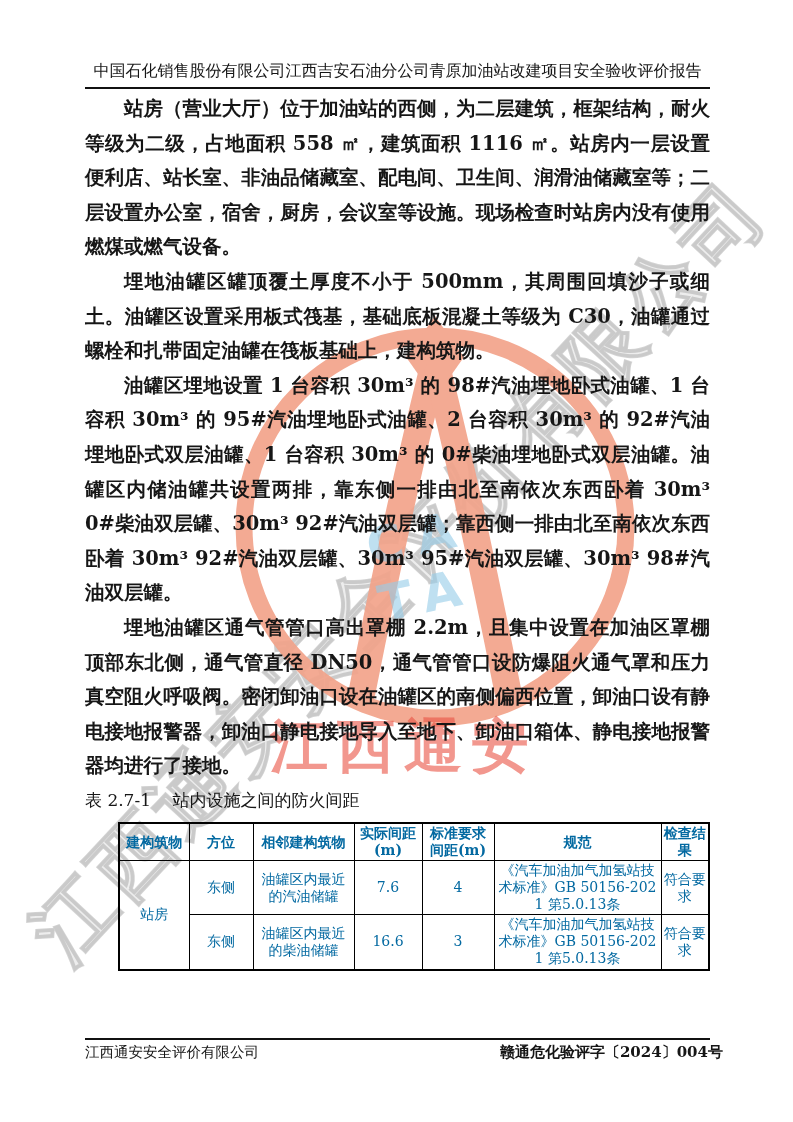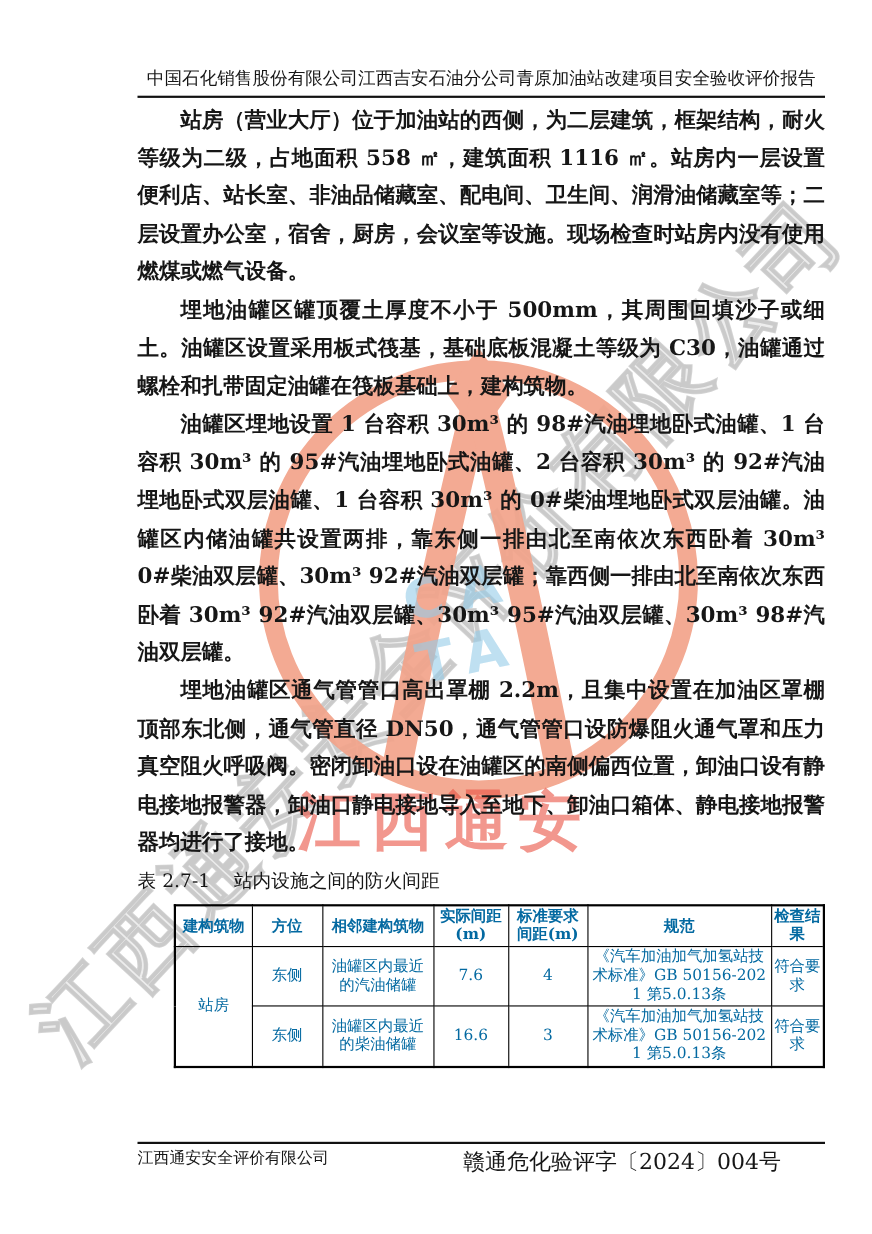--- a/index.html
+++ b/index.html
@@ -25,21 +25,21 @@
     font-size:50px;line-height:58px;letter-spacing:14px;
     color:rgba(148,203,231,0.60);
   }
   .wm-red-text{
     left:270px;top:708px;
     font-family:"DejaVu Sans",sans-serif;font-weight:bold;
     font-size:58px;letter-spacing:9px;white-space:nowrap;
     color:rgba(233,82,66,0.60);
   }
   
-  .content{position:absolute;inset:0;z-index:2;margin-left:40px;}
+  .content{position:absolute;inset:0;z-index:2;}
   .doc-header{
     position:absolute;top:61px;left:85px;width:625px;
     text-align:center;font-size:16px;white-space:nowrap;
   }
   .header-rule{
     position:absolute;top:87px;left:85px;width:625px;height:0;
     border-top:2px solid #111;
   }
   .body-text{
     position:absolute;top:92px;left:85px;width:625px;
@@ -67,21 +67,21 @@
   .fire-table tr.r2{height:55px;}
   .page-number{
     position:absolute;top:1012px;left:0;width:793px;
     text-align:center;font-size:14px;
   }
   .footer-rule{
     position:absolute;top:1038px;left:85px;width:625px;height:0;
     border-top:2px solid #111;
   }
   .footer-left{position:absolute;top:1043px;left:85px;font-size:14.5px;}
-  .footer-right{position:absolute;top:1043px;right:83px;font-size:20px;}
+  .footer-right{position:absolute;top:1043px;right:70px;font-size:15px;font-weight:bold;}
 </style>
 </head>
 <body>
 
 <div class="page">
 
   <div class="wm wm-diagonal">江西通安安全评价有限公司</div>
 
   <svg class="wm wm-logo-svg" width="793" height="1122" viewBox="0 0 793 1122" xmlns="http://www.w3.org/2000/svg" opacity="0.92">
     <circle cx="435" cy="527" r="191" fill="none" stroke="#f2a38a" stroke-width="17"></circle>

